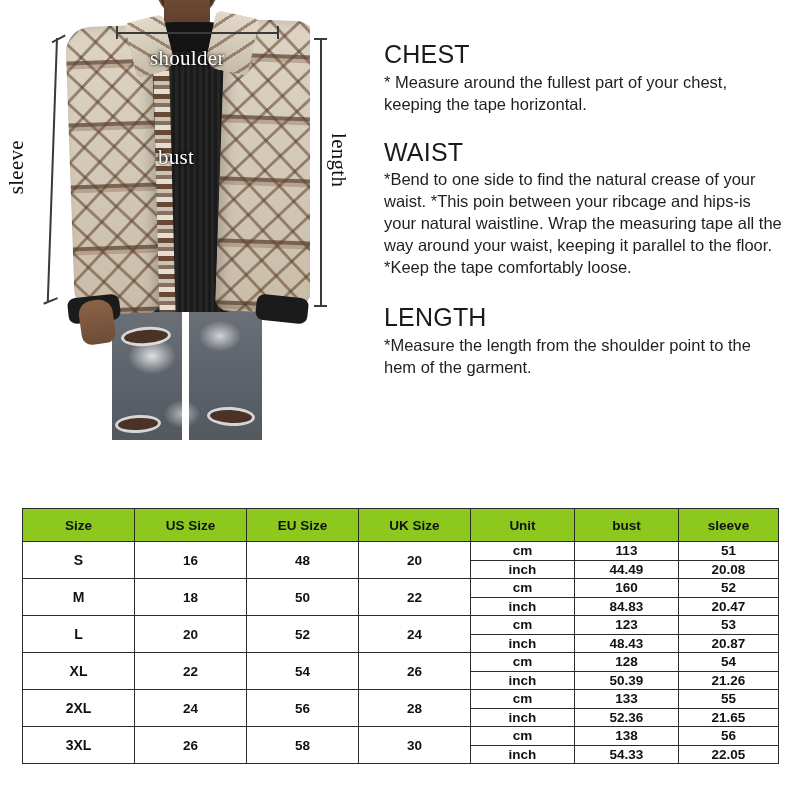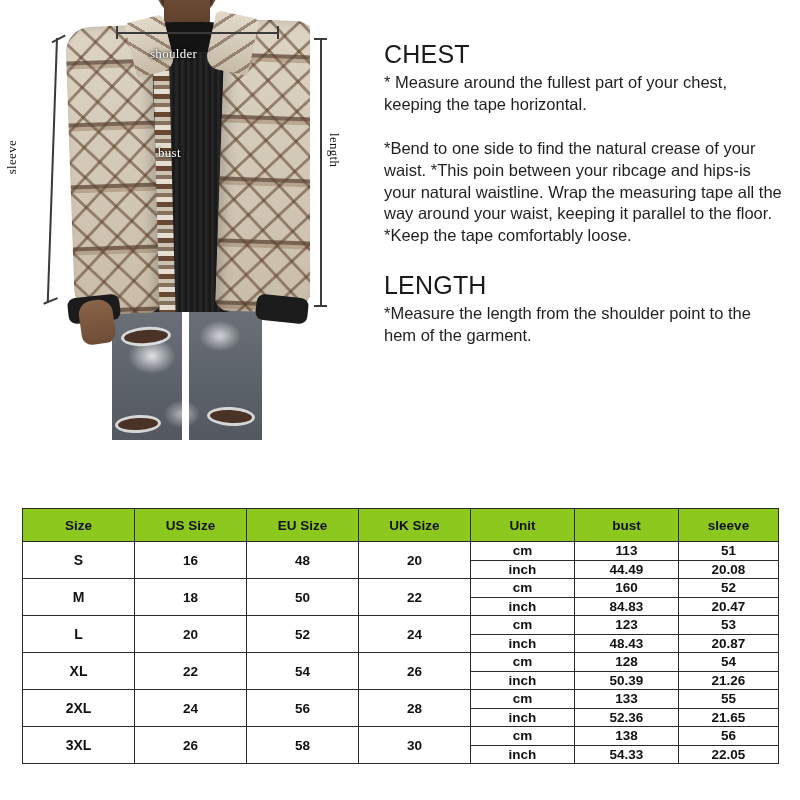--- a/index.html
+++ b/index.html
@@ -229,21 +229,21 @@
     transform-origin: top center;
   }
   #g-sleeve-t1 { position: absolute; left: 11px; top: 2px; width: 15px; height: 1.5px; background:#3a3a3a; transform: rotate(-28deg); }
   #g-sleeve-t2 { position: absolute; left: 3px;  top: 264px; width: 15px; height: 1.5px; background:#3a3a3a; transform: rotate(-22deg); }
 
   
   .dlabel {
     position: absolute;
     color: #ffffff;
     font-family: "Liberation Serif", serif;
-    font-size: 13px;
+    font-size: 21px;
     letter-spacing: .3px;
     text-shadow: 0 0 4px rgba(0,0,0,.85), 0 0 2px rgba(0,0,0,.9);
     white-space: nowrap;
   }
   .dlabel.dark {
     color: #111111;
     text-shadow: 0 0 4px rgba(255,255,255,.95), 0 0 2px rgba(255,255,255,1);
   }
   #lbl-shoulder { left: 150px; top: 46px; }
   #lbl-bust     { left: 158px; top: 145px; }
@@ -375,20 +375,21 @@
   </div>
 
   <div id="instructions">
 
     <div class="sect" id="sect-chest">
       <h2>CHEST</h2>
       <p>* Measure around the fullest part of your chest, keeping the tape horizontal.</p>
     </div>
 
     <div class="sect" id="sect-waist">
+      <h2>WAIST</h2>
       <p>*Bend to one side to find the natural crease of your waist. *This poin between your ribcage and hips-is your natural waistline. Wrap the measuring tape all the way around your waist, keeping it parallel to the floor. *Keep the tape comfortably loose.</p>
     </div>
 
     <div class="sect" id="sect-length">
       <h2>LENGTH</h2>
       <p>*Measure the length from the shoulder point to the hem of the garment.</p>
     </div>
   </div>
 
   <div id="size-table-wrap">

